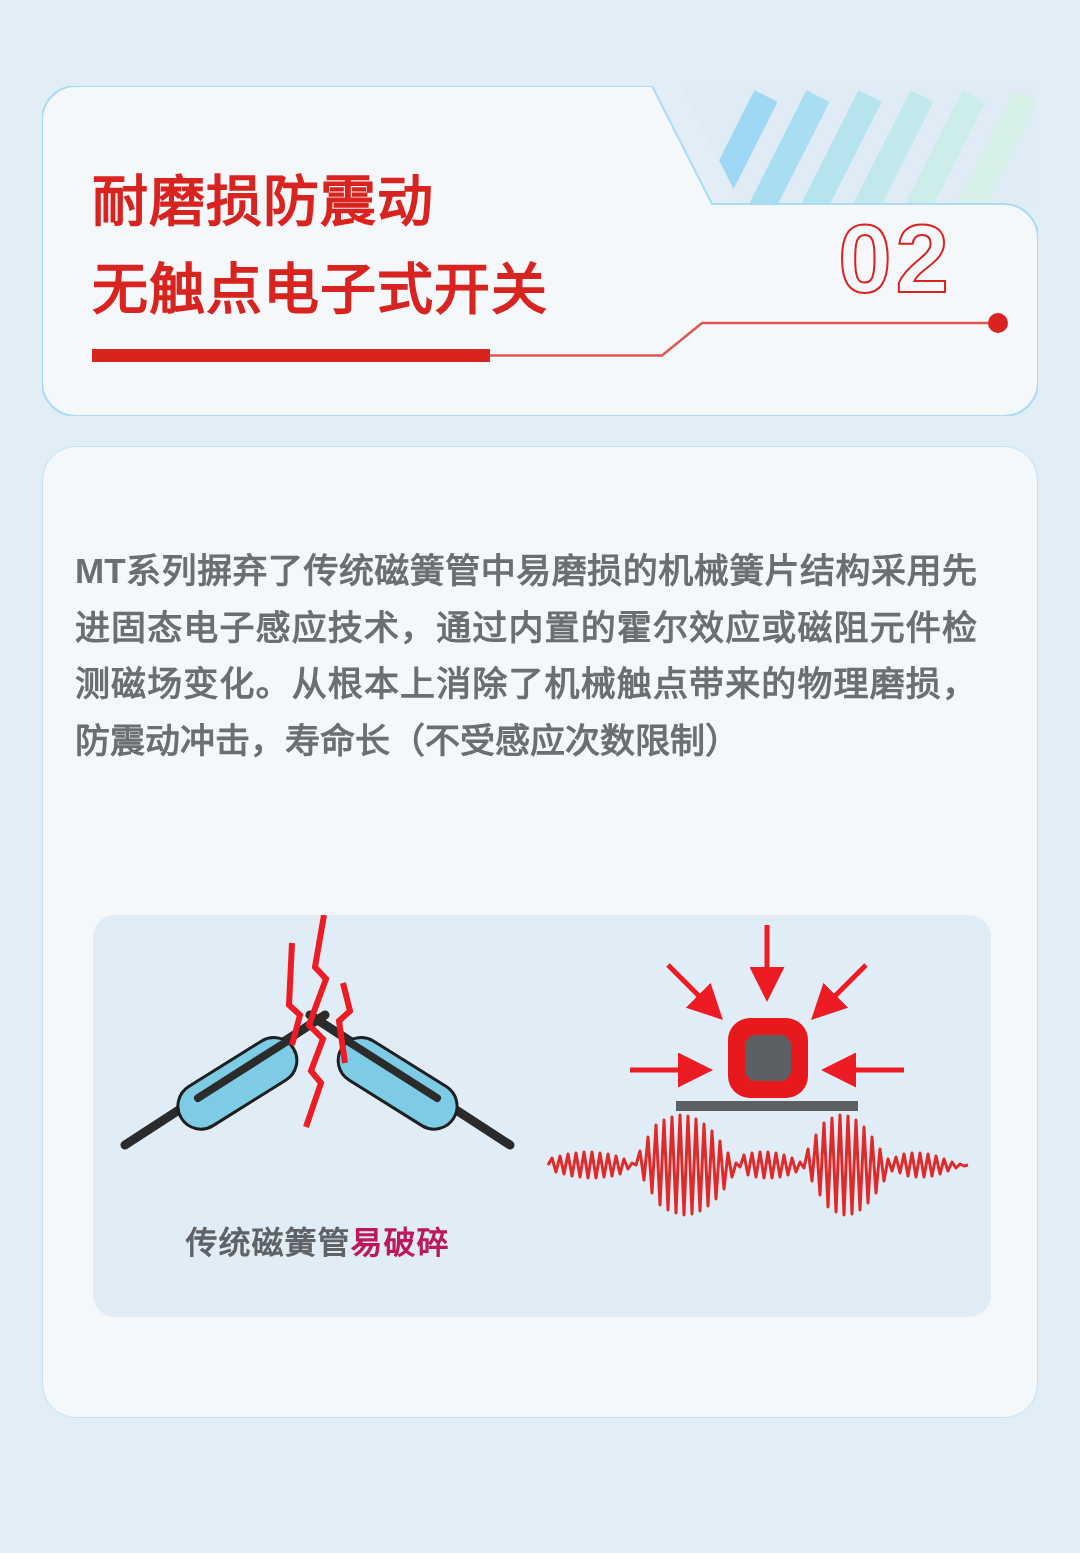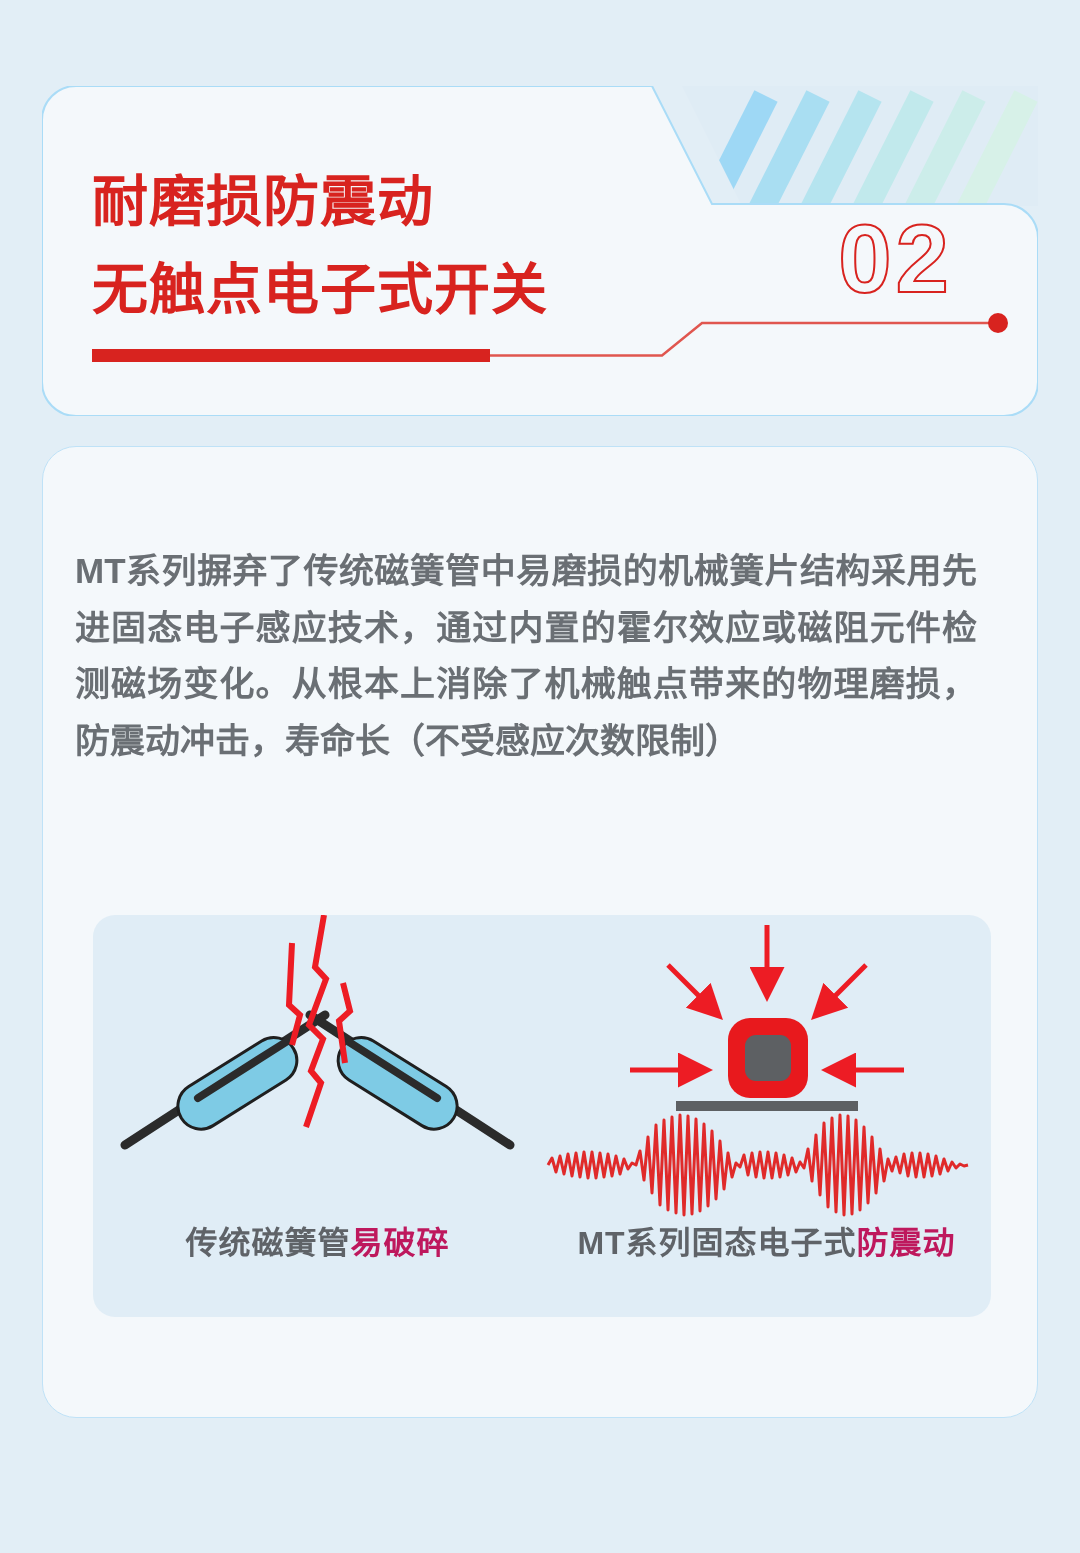--- a/index.html
+++ b/index.html
@@ -236,19 +236,16 @@
                   178,226 182,274 186,238 190,262 194,248 198,252
                   202,240 206,260 210,238 214,262 218,237 222,263 226,237 230,263 234,238
                   238,262 242,240 246,260 250,243 254,257 258,247 262,253
                   266,234 270,266 274,220 278,280 282,208 286,292 290,203 294,297 298,200
                   302,300 306,201 310,299 314,205 318,295 322,212 326,288 330,222 334,278
                   338,234 342,266 346,244 350,256
                   354,242 358,258 362,239 366,261 370,238 374,262 378,238 382,262 386,239
                   390,261 394,241 398,259 402,244 406,256 410,247 414,253 418,249 422,251 426,250"></polyline>
       </svg>
 
-      <div class="caption">
-        <span>MT系列固态电子式</span><span class="hl">防震动</span>
-      </div>
     </div>
 
   </div>
 </div>
 
 </body></html>

